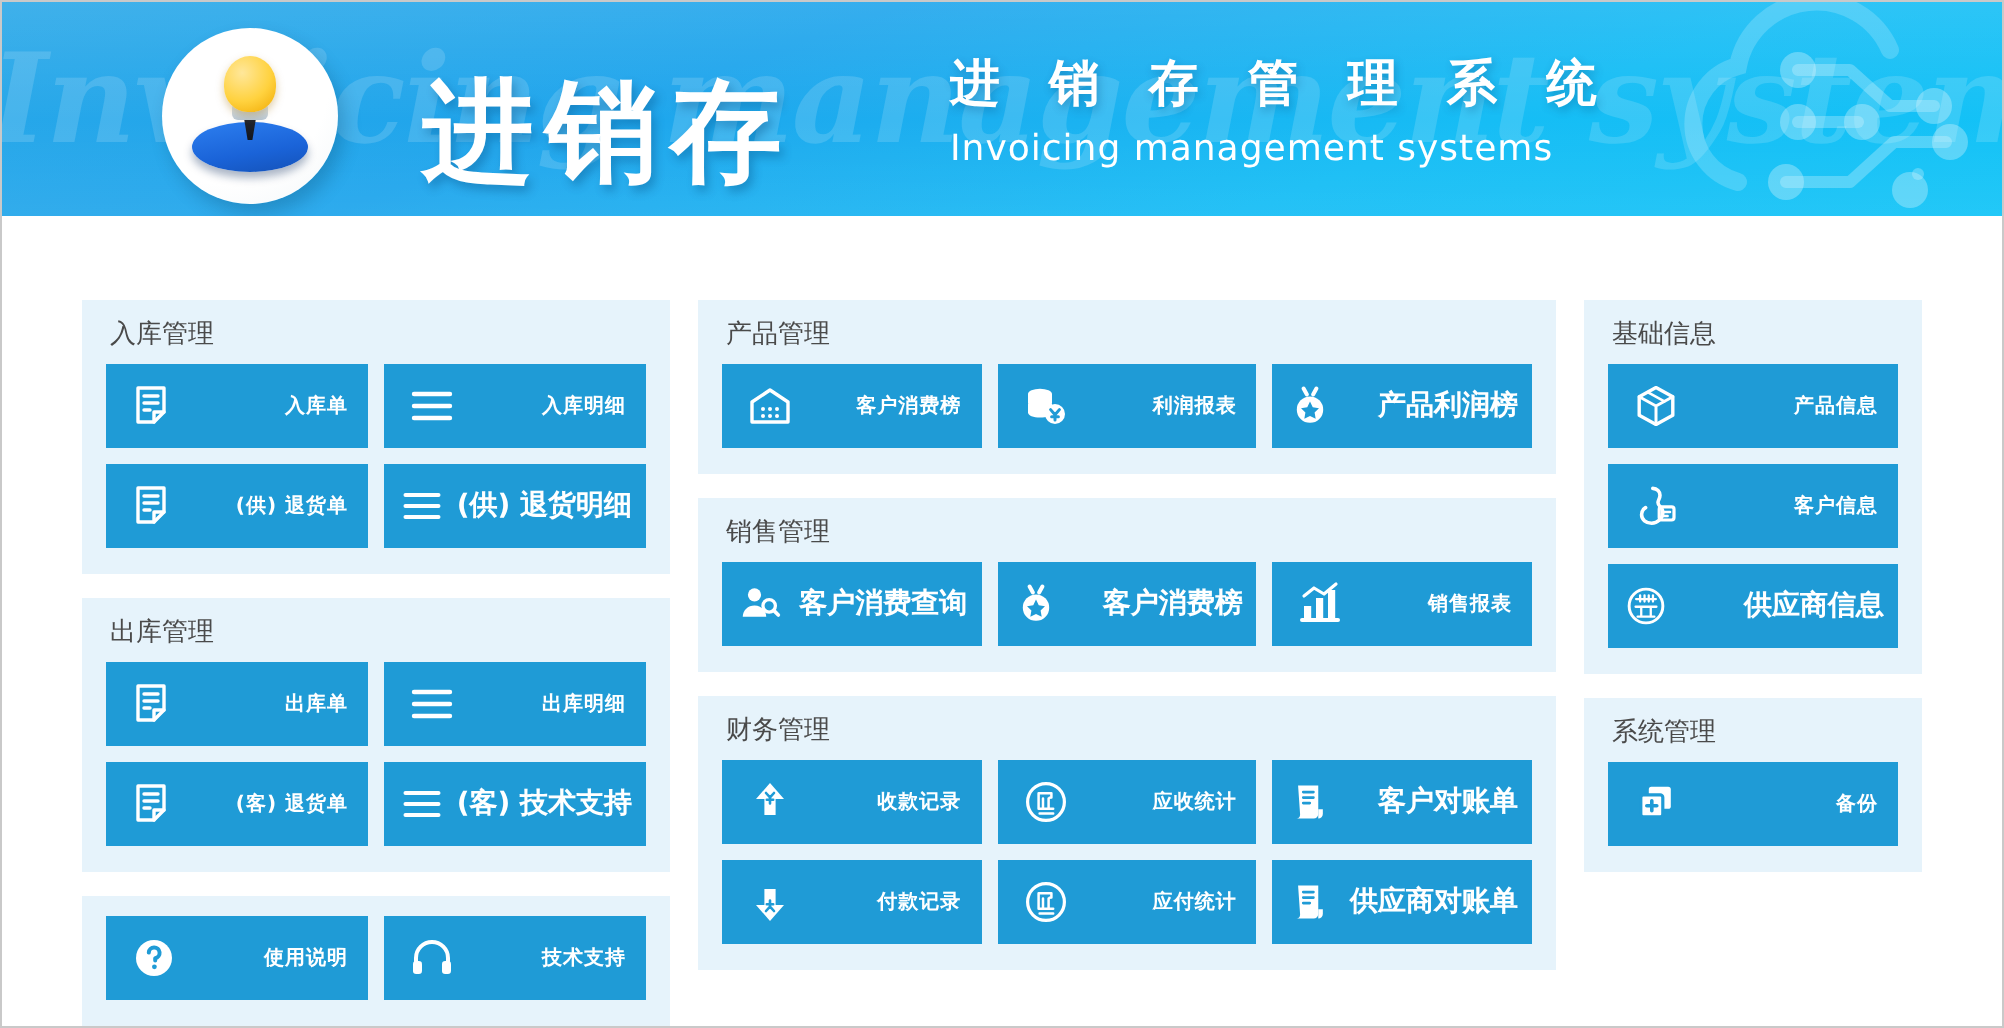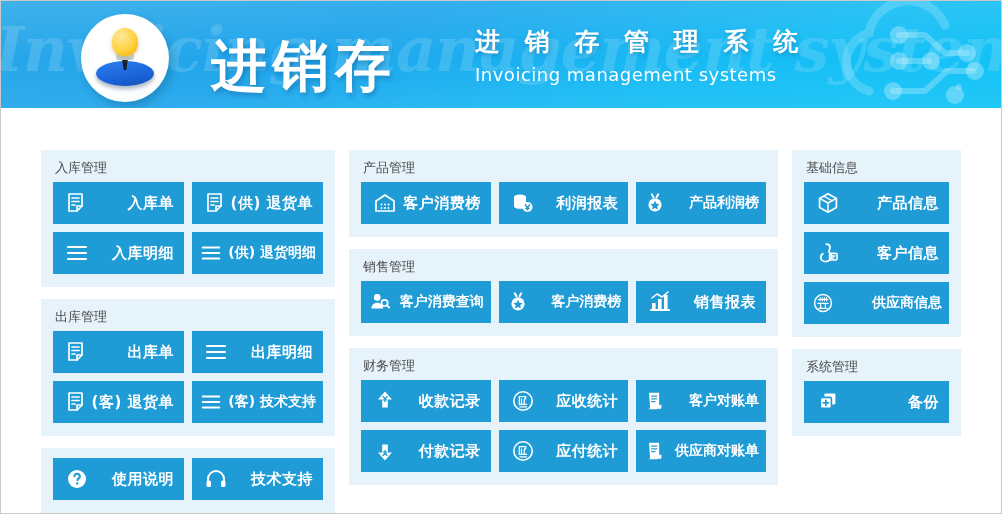--- a/index.html
+++ b/index.html
@@ -168,21 +168,21 @@
   .btn .ico {
     flex: 0 0 auto;
     width: 26px; height: 26px;
     display: flex; align-items: center; justify-content: center;
     color: #ffffff;
   }
   .btn .ico svg { display: block; }
   .btn .lbl {
     flex: 1 1 auto;
     text-align: right;
-    font-size: 15px;
+    font-size: 10px;
     font-weight: bold;
     color: #ffffff;
     white-space: nowrap;
     letter-spacing: 0.5px;
   }
   
   .btn.tight { padding: 0 7px 0 8px; }
   .btn.tight .lbl { font-size: 14px; letter-spacing: 0; }
   .btn.tight .ico { width: 22px; height: 22px; }
 </style>
@@ -241,34 +241,34 @@
                     <path d="M4 3h13v12l-5 5H4z"></path>
                     <path d="M17 15h-5v5"></path>
                     <path d="M7 7h7M7 10.5h7M7 14h3"></path>
                   </svg>
                 </span>
                 <span class="lbl">入库单</span>
               </button>
               <button class="btn">
                 <span class="ico">
                   <svg width="24" height="24" viewBox="0 0 24 24" fill="none" stroke="#fff" stroke-width="1.7" stroke-linecap="round" stroke-linejoin="round">
+                    <path d="M3 6h18M3 12h18M3 18h18" stroke-width="2.2"></path>
+                  </svg>
+                </span>
+                <span class="lbl">入库明细</span>
+              </button>
+              <button class="btn">
+                <span class="ico">
+                  <svg width="24" height="24" viewBox="0 0 24 24" fill="none" stroke="#fff" stroke-width="1.7" stroke-linecap="round" stroke-linejoin="round">
                     <path d="M4 3h13v12l-5 5H4z"></path>
                     <path d="M17 15h-5v5"></path>
                     <path d="M7 7h7M7 10.5h7M7 14h3"></path>
                   </svg>
                 </span>
                 <span class="lbl">(供) 退货单</span>
-              </button>
-              <button class="btn">
-                <span class="ico">
-                  <svg width="24" height="24" viewBox="0 0 24 24" fill="none" stroke="#fff" stroke-width="1.7" stroke-linecap="round" stroke-linejoin="round">
-                    <path d="M3 6h18M3 12h18M3 18h18" stroke-width="2.2"></path>
-                  </svg>
-                </span>
-                <span class="lbl">入库明细</span>
               </button>
               <button class="btn tight">
                 <span class="ico">
                   <svg width="24" height="24" viewBox="0 0 24 24" fill="none" stroke="#fff" stroke-width="1.7" stroke-linecap="round" stroke-linejoin="round">
                     <path d="M3 6h18M3 12h18M3 18h18" stroke-width="2.2"></path>
                   </svg>
                 </span>
                 <span class="lbl">(供) 退货明细</span>
               </button>
             </div>

